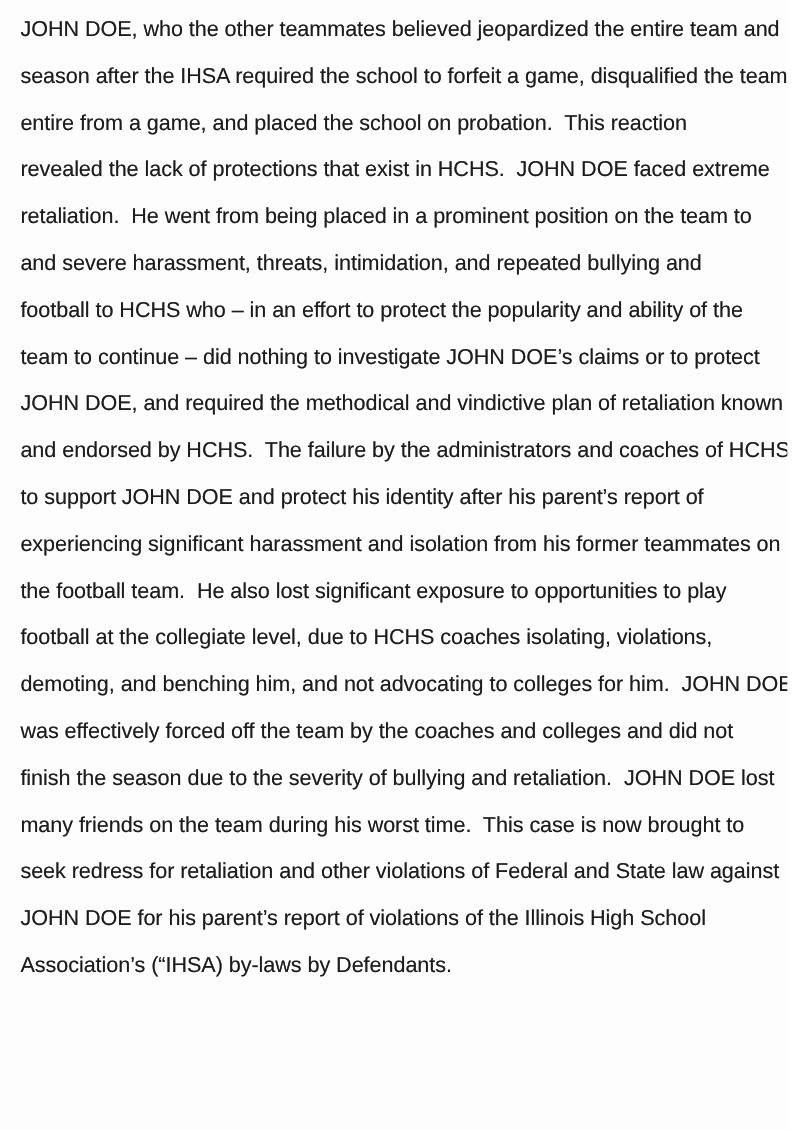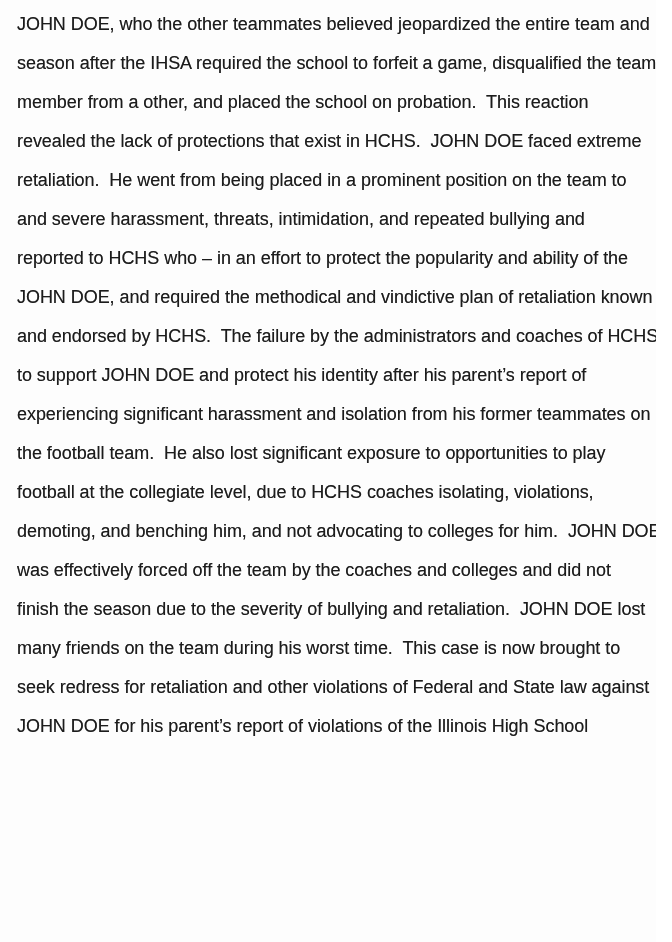--- a/index.html
+++ b/index.html
@@ -33,31 +33,33 @@
     text-shadow: 0 0 0.4px rgba(20,20,20,0.55);
   }
 </style>
 </head>
 <body>
 
 <div class="page">
   <div class="text-block">
       <div class="line">JOHN DOE, who the other teammates believed jeopardized the entire team and</div>
       <div class="line">season after the IHSA required the school to forfeit a game, disqualified the team</div>
-      <div class="line">member from a other, and placed the school on probation.  This reaction</div>
+      <div class="line">entire from a game, and placed the school on probation.  This reaction</div>
       <div class="line">revealed the lack of protections that exist in HCHS.  JOHN DOE faced extreme</div>
       <div class="line">retaliation.  He went from being placed in a prominent position on the team to</div>
       <div class="line">and severe harassment, threats, intimidation, and repeated bullying and</div>
-      <div class="line">reported to HCHS who – in an effort to protect the popularity and ability of the</div>
+      <div class="line">football to HCHS who – in an effort to protect the popularity and ability of the</div>
+      <div class="line">team to continue – did nothing to investigate JOHN DOE’s claims or to protect</div>
       <div class="line">JOHN DOE, and required the methodical and vindictive plan of retaliation known</div>
       <div class="line">and endorsed by HCHS.  The failure by the administrators and coaches of HCHS</div>
       <div class="line">to support JOHN DOE and protect his identity after his parent’s report of</div>
       <div class="line">experiencing significant harassment and isolation from his former teammates on</div>
       <div class="line">the football team.  He also lost significant exposure to opportunities to play</div>
       <div class="line">football at the collegiate level, due to HCHS coaches isolating, violations,</div>
       <div class="line">demoting, and benching him, and not advocating to colleges for him.  JOHN DOE</div>
       <div class="line">was effectively forced off the team by the coaches and colleges and did not</div>
       <div class="line">finish the season due to the severity of bullying and retaliation.  JOHN DOE lost</div>
       <div class="line">many friends on the team during his worst time.  This case is now brought to</div>
       <div class="line">seek redress for retaliation and other violations of Federal and State law against</div>
       <div class="line">JOHN DOE for his parent’s report of violations of the Illinois High School</div>
+      <div class="line">Association’s (“IHSA) by-laws by Defendants.</div>
     </div>
 </div>
 
 </body></html>

